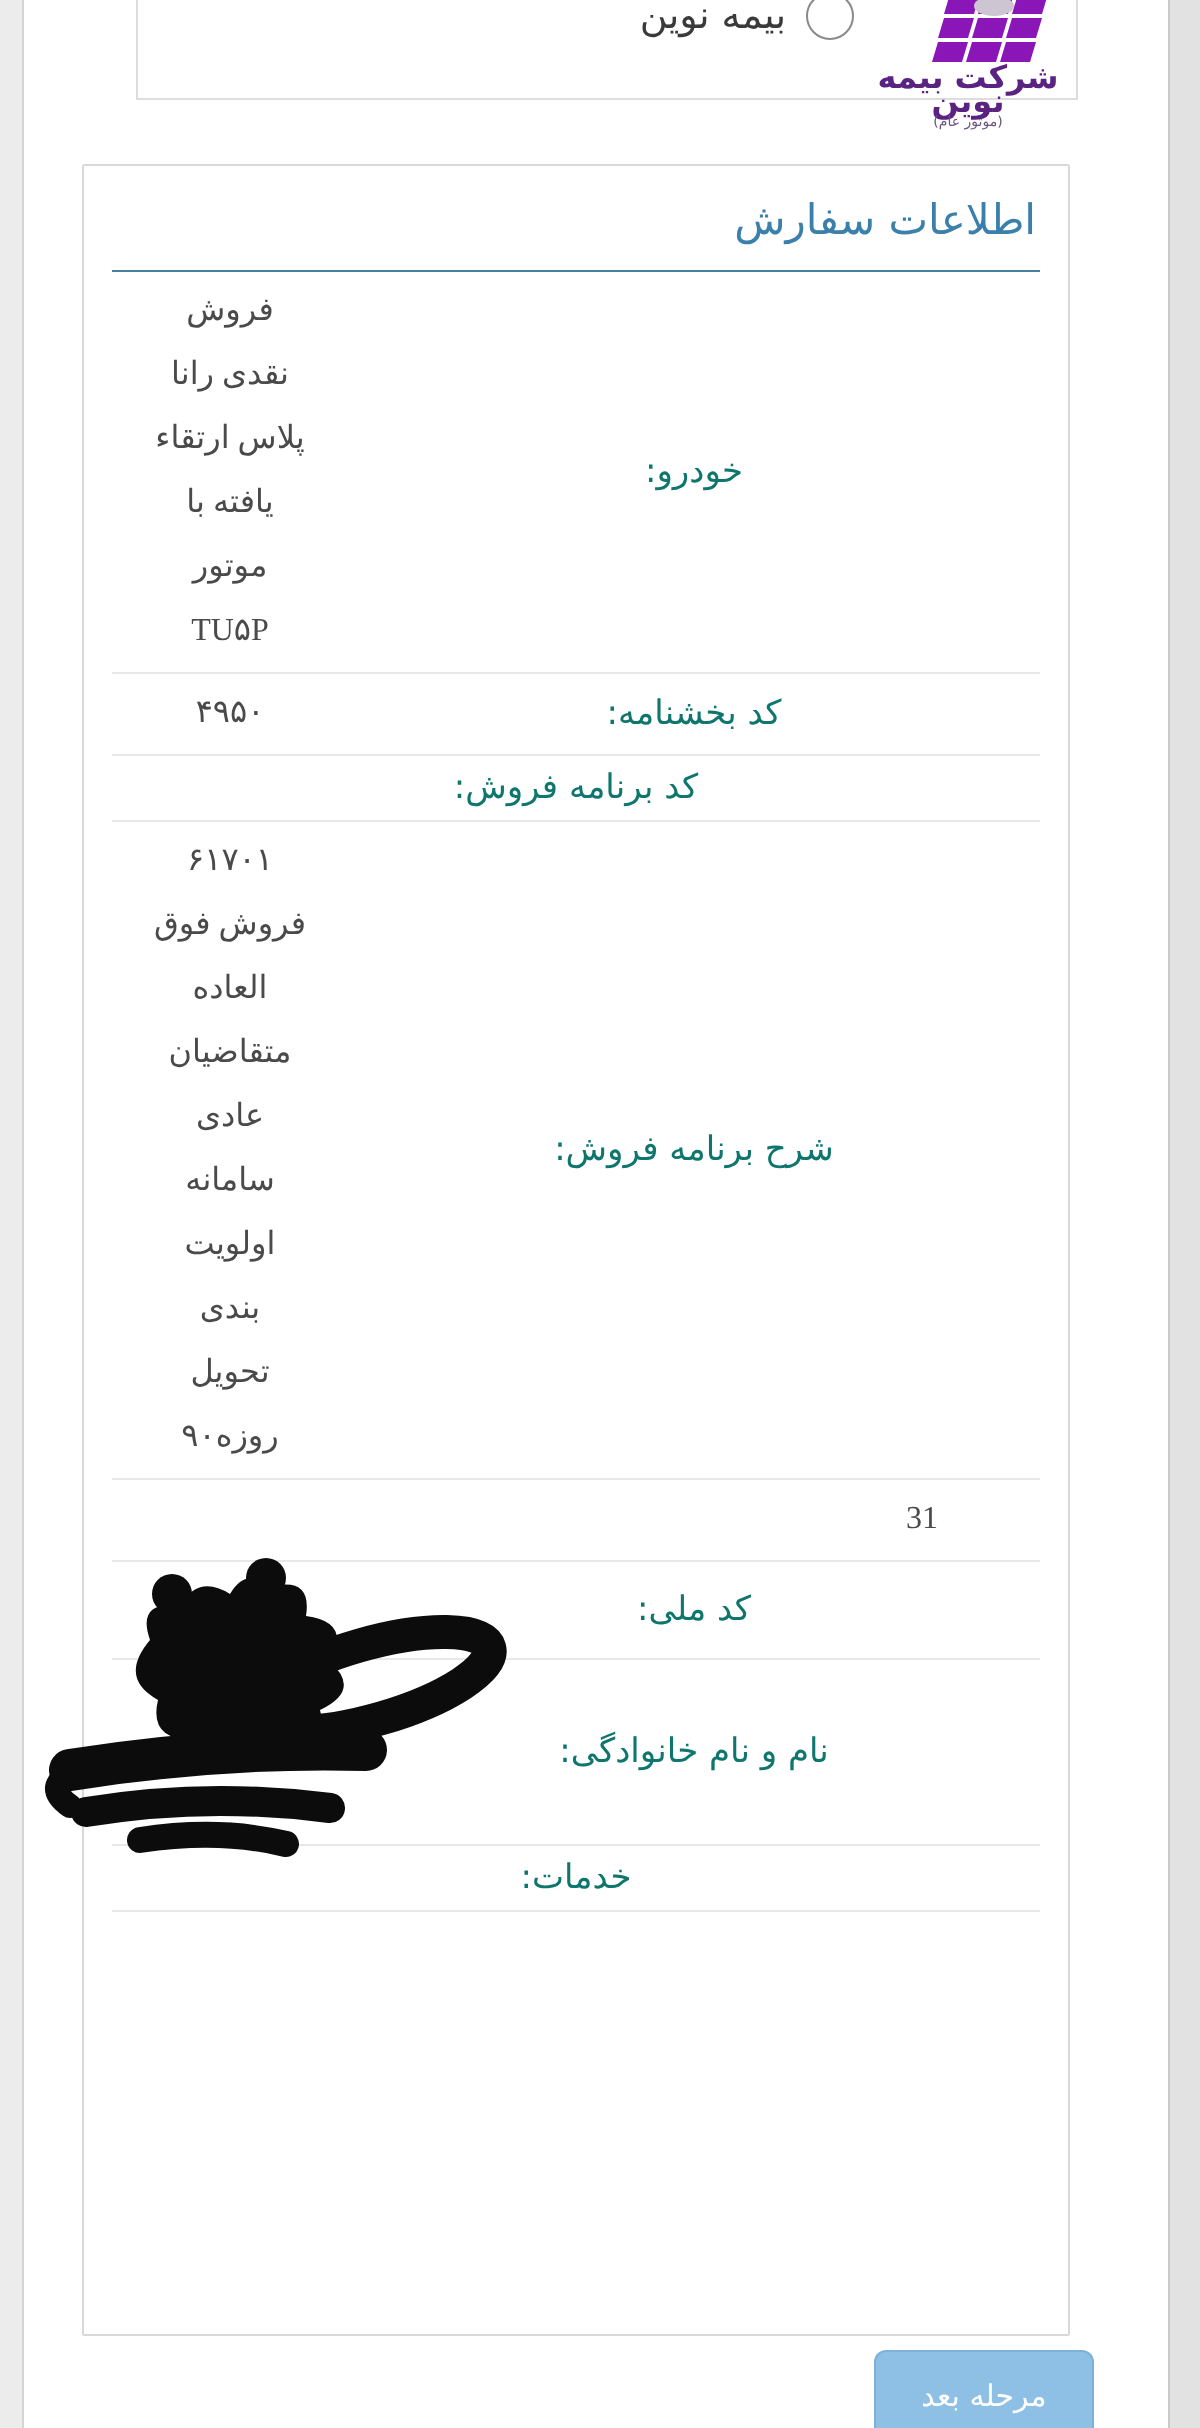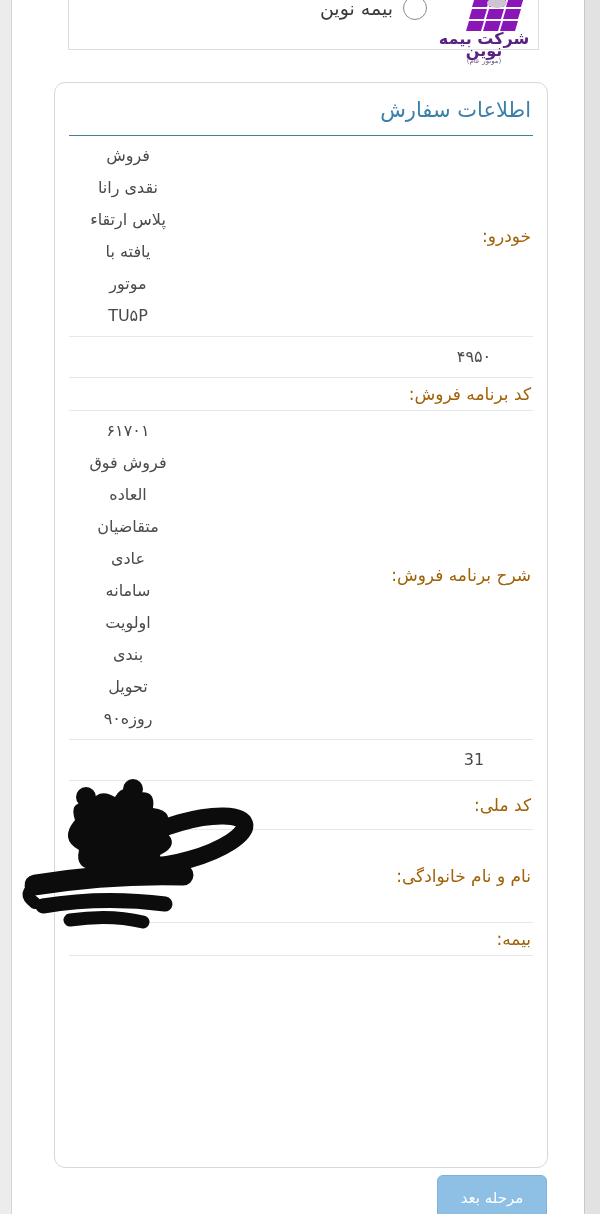--- a/index.html
+++ b/index.html
@@ -20,34 +20,34 @@
   }
   .logo-wrap{position:absolute;right:6px;top:4px;width:96px;text-align:center;}
   .logo-caption{font-size:16px;font-weight:bold;color:#5a2382;line-height:12px;margin-top:-2px;}
   .logo-subcaption{font-size:7px;color:#6b5580;line-height:8px;}
   .radio-group{position:absolute;right:111px;top:2px;height:26px;display:flex;align-items:center;direction:ltr;}
   .radio-label{font-size:19px;color:#3a3a3a;margin-right:10px;direction:rtl;}
   .radio-circle{width:24px;height:24px;border:1px solid #8a8a8a;border-radius:50%;background:#fff;box-sizing:border-box;}
 
   
   .card{
-    position:absolute;left:54px;top:82px;width:494px;height:1086px;
-    background:#fff;border:1px solid #d8d8d8;border-radius:11px;
+    position:absolute;left:41px;top:82px;width:494px;height:1086px;
+    background:#fff;border:1px solid #d8d8d8;border-radius:1px;
     padding:0 14px;box-sizing:border-box;
   }
   .card-title{
     direction:rtl;text-align:right;color:#3b7fab;font-size:21px;line-height:30px;
     padding:12px 2px 10px 2px;border-bottom:1px solid #44809f;
   }
   .rows{direction:rtl;}
   .row{display:flex;align-items:center;border-bottom:1px solid #e8e8e8;}
-  .row-label{flex:1;text-align:right;font-size:17px;color:#a16207;padding:6px 2px;direction:rtl;}
+  .row-label{flex:1;text-align:center;font-size:17px;color:#0f766e;padding:6px 2px;direction:rtl;}
   .row-value{
     width:118px;flex:none;text-align:center;direction:ltr;
-    font-size:16px;line-height:32px;color:#4a4a4a;white-space:pre-line;padding:4px 0;
+    font-size:16px;line-height:32px;color:#4a4a4a;white-space:pre-line;padding:4px 0;font-family:Liberation Serif, serif;
   }
   .row-tall-name{min-height:92px;}
   .row-tall-id{min-height:48px;}
   .bottom-spacer{height:12px;}
 
   
   .next-btn{
     position:absolute;right:53px;top:1175px;width:110px;height:45px;
     background:#8dc0e4;border:1px solid #7fb2d9;border-radius:6px;
     color:#ffffff;font-size:15px;display:flex;align-items:center;justify-content:center;
@@ -95,20 +95,21 @@
       <div class="row-label">خودرو:</div>
       <div class="row-value">فروش
 نقدی رانا
 پلاس ارتقاء
 یافته با
 موتور
 TU۵P</div>
     </div>
 
     <div class="row">
+      <div class="row-label">کد بخشنامه:</div>
       <div class="row-value">۴۹۵۰</div>
     </div>
 
     <div class="row">
       <div class="row-label">کد برنامه فروش:</div>
     </div>
 
     <div class="row">
       <div class="row-label">شرح برنامه فروش:</div>
       <div class="row-value">۶۱۷۰۱
@@ -131,21 +132,21 @@
       <div class="row-label">کد ملی:</div>
       <div class="row-value"></div>
     </div>
 
     <div class="row row-tall-name">
       <div class="row-label">نام و نام خانوادگی:</div>
       <div class="row-value">یوسف</div>
     </div>
 
     <div class="row">
-      <div class="row-label">بیمه:</div>
+      <div class="row-label">خدمات:</div>
     </div>
 
     <div class="bottom-spacer"></div>
   </div>
 </div>
 
 <svg class="scribble" width="245" height="170" viewBox="0 0 245 170">
   <g stroke="#0c0c0c" fill="none" stroke-linecap="round">
     <ellipse cx="170" cy="66" rx="62" ry="19" stroke-width="17" transform="rotate(-16 170 66)"></ellipse>
     <path d="M20 110 Q95 98 168 100" stroke-width="21"></path>

